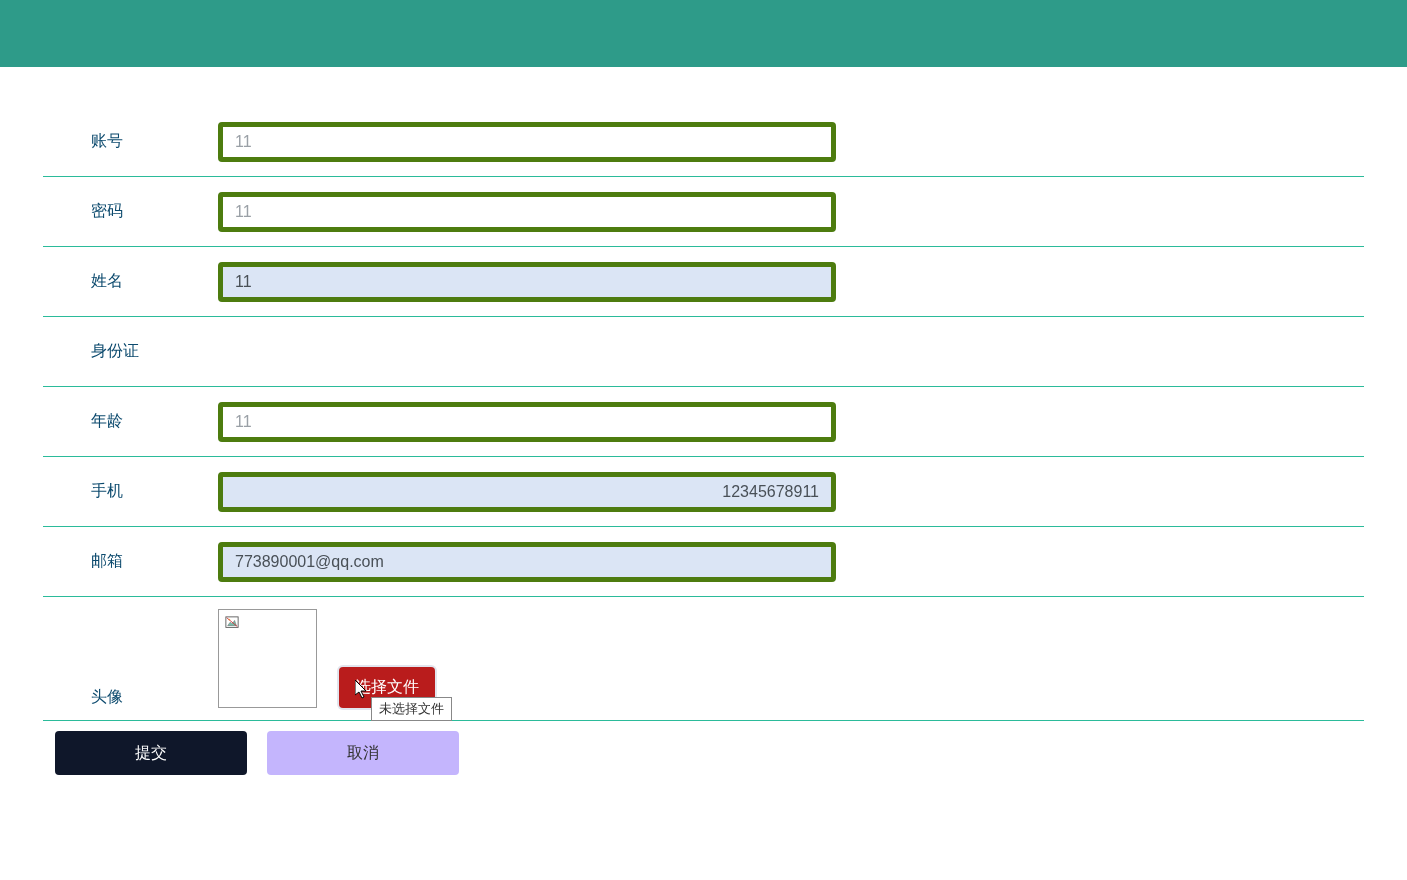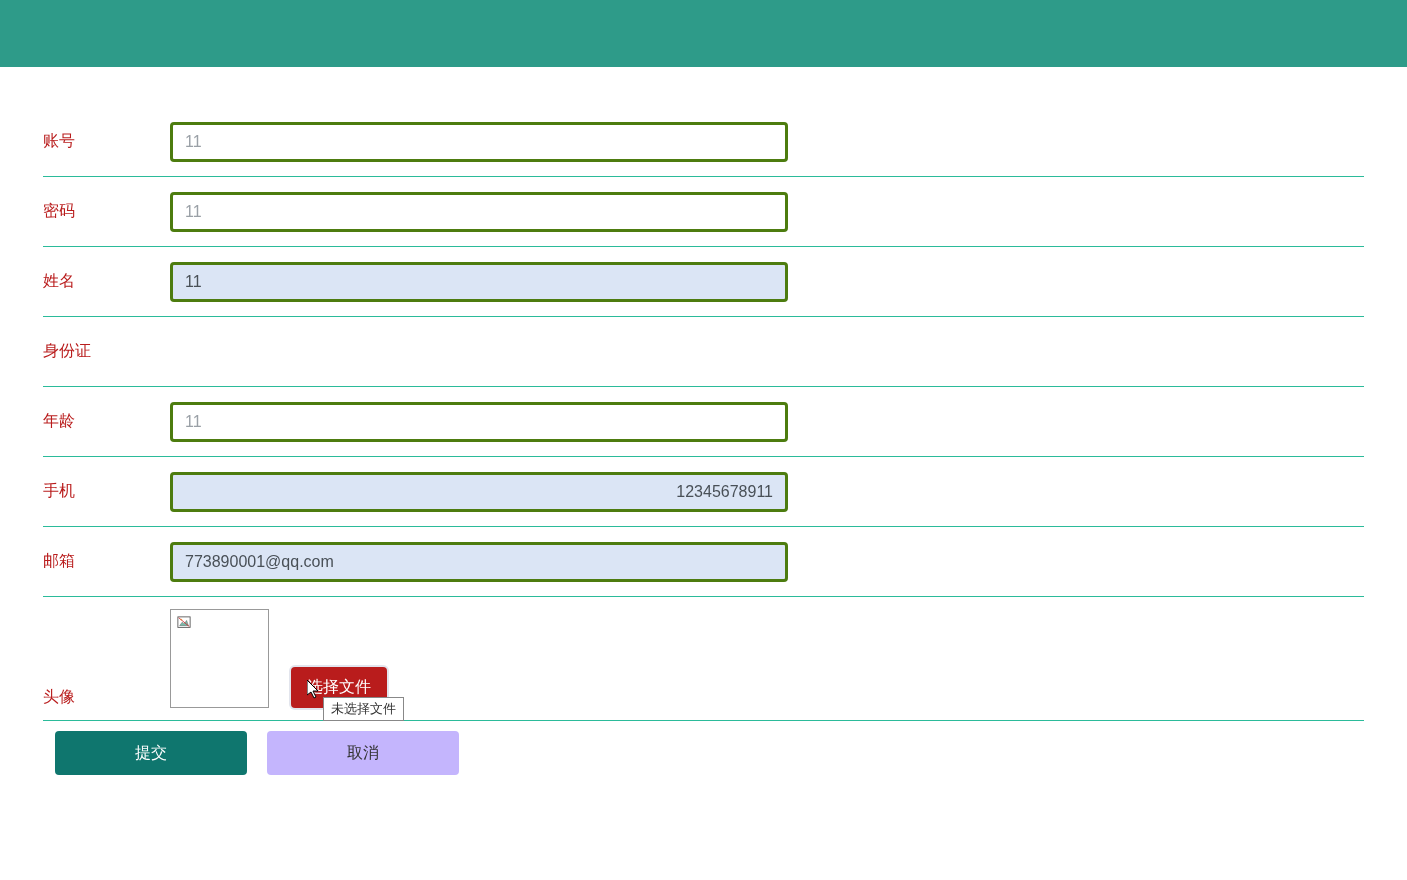--- a/index.html
+++ b/index.html
@@ -23,28 +23,29 @@
     .form-row {
       display: flex;
       align-items: center;
       padding: 12px 0;
       border-bottom: 1px solid #2bbb9a;
       min-height: 70px;
     }
     .form-label {
       width: 127px;
       font-size: 16px;
-      color: #b91c1c;
+      color: #0c4a6e;
       flex-shrink: 0;
+      margin-left: 48px;
     }
     .form-input {
       width: 618px;
       height: 40px;
       padding: 0 12px;
-      border: 3px solid #4d7c0f;
+      border: 5px solid #4d7c0f;
       border-radius: 4px;
       font-size: 16px;
       color: #495057;
       background: #fff;
     }
     .form-input::placeholder {
       color: #9aa0a6;
     }
     .form-input.highlighted {
       background: #dbe5f5;
@@ -126,21 +127,21 @@
     .btn {
       width: 192px;
       height: 44px;
       border: none;
       border-radius: 4px;
       font-size: 16px;
       color: #fff;
       cursor: pointer;
     }
     .btn-submit {
-      background: #0f766e;
+      background: #0f172a;
     }
     .btn-cancel {
       background: #c4b5fd;
       color: #333;
     }
   </style>
 </head>
 <body>
 
 <div class="header"></div>

